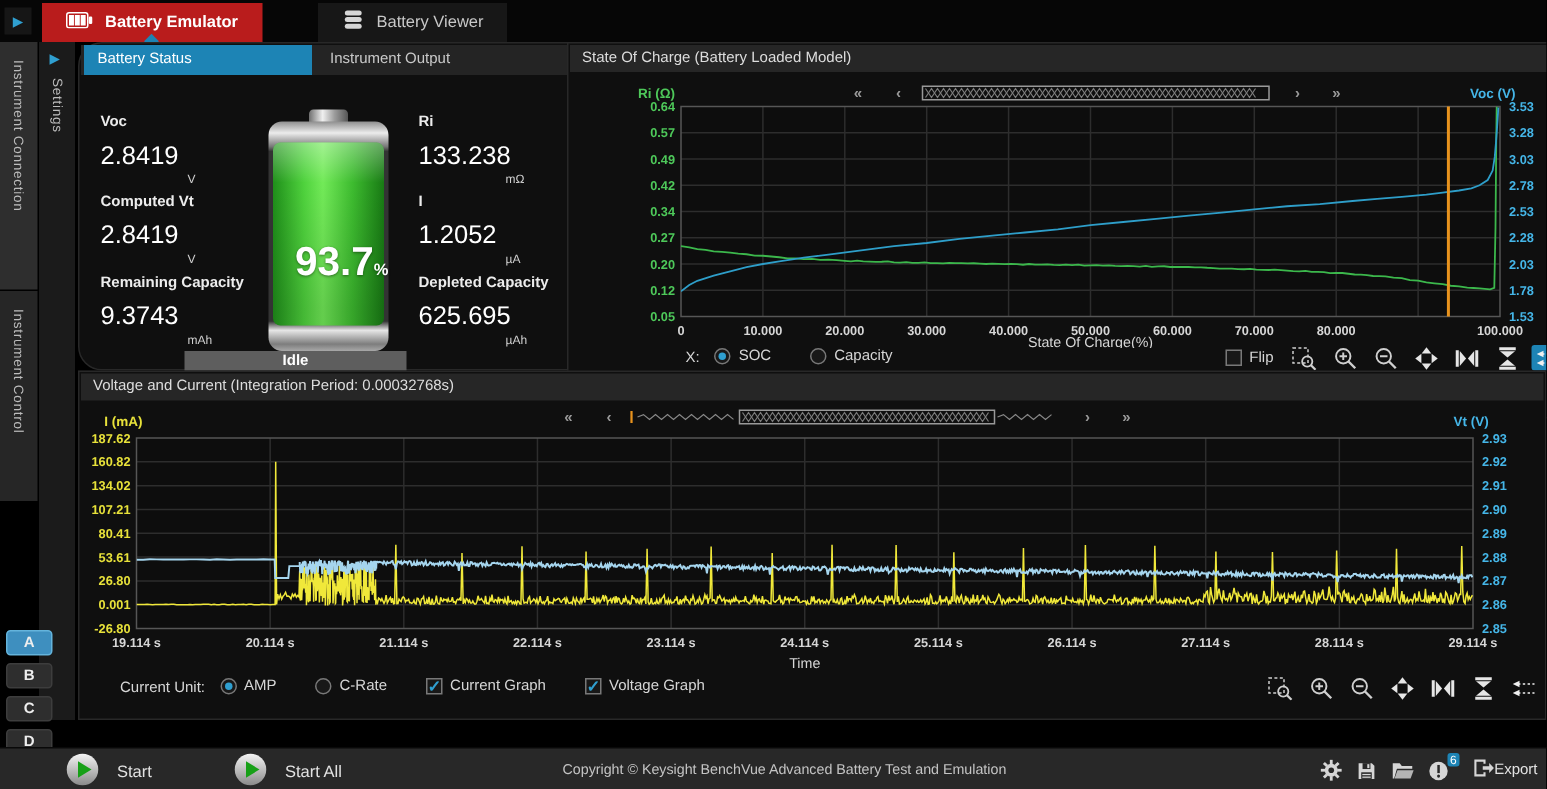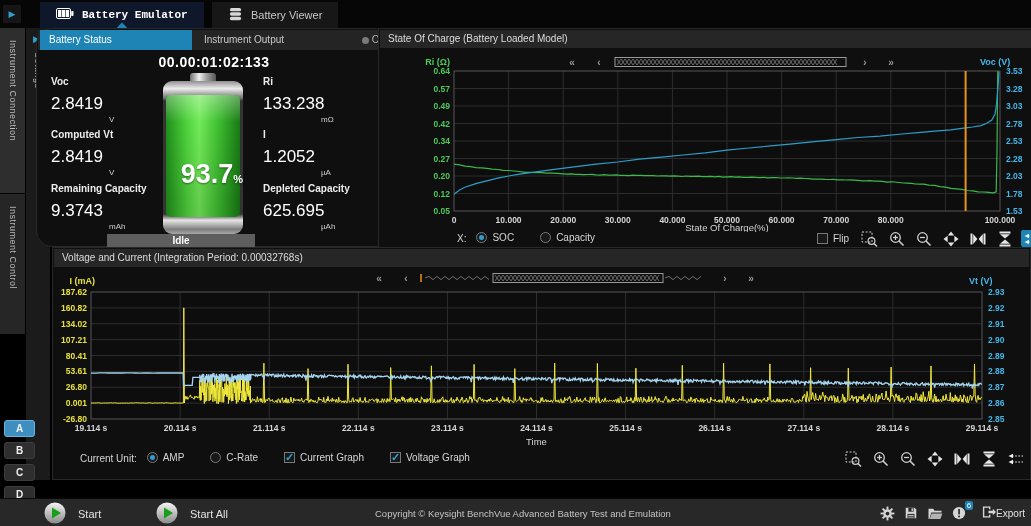--- a/index.html
+++ b/index.html
@@ -4,40 +4,40 @@
 <style>
   html,body{margin:0;padding:0;background:#000;}
   #app{position:relative;width:1031px;height:526px;background:#000;overflow:hidden;
        font-family:"Liberation Sans",sans-serif;color:#ddd;font-size:10px;}
   
   #topbar{position:absolute;left:0;top:0;width:1031px;height:28px;background:#060606;}
   #top-expander{position:absolute;left:3px;top:5px;width:18px;height:18px;background:#161616;
        color:#2f9fd0;font-size:9px;line-height:18px;text-align:center;cursor:pointer;}
   .apptab{position:absolute;top:2px;height:26px;display:flex;align-items:center;gap:8px;
        padding:0 16px;box-sizing:border-box;font-size:11px;}
-  #tab-emulator{left:40px;background:#0f172a;color:#fff;font-weight:bold;font-family:Liberation Mono, monospace;}
+  #tab-emulator{left:28px;background:#b91c1c;color:#fff;font-weight:bold;}
   #tab-emulator .notch{position:absolute;left:50%;bottom:-3px;width:7px;height:7px;
        transform:translateX(-50%) rotate(45deg);background:#1d84b5;}
   #tab-viewer{left:212px;background:#171717;color:#c8c8c8;}
   
   .side-tab{position:absolute;left:0;width:25px;background:#2e2e2e;color:#bdbdbd;
        display:flex;justify-content:center;padding-top:12px;box-sizing:border-box;}
   #sb-control{background:#262626;}
   .vtext{writing-mode:vertical-rl;font-size:9px;letter-spacing:0.5px;}
   #settings-strip{position:absolute;left:26px;top:28px;width:24px;height:452px;background:#1b1b1b;}
   #settings-arrow{position:absolute;left:7px;top:6px;color:#2f9fd0;font-size:9px;cursor:pointer;}
   #settings-strip .vtext{position:absolute;left:7px;top:24px;color:#bdbdbd;}
   #channel-stack{position:absolute;left:4px;top:420px;width:33px;}
   .chan{width:31px;height:17px;margin-bottom:5px;border-radius:3px;background:#2e2e2e;
        border:1px solid #3d3d3d;color:#eee;text-align:center;line-height:16px;
        font-weight:bold;font-size:10px;box-sizing:border-box;cursor:pointer;}
   .chan.active{background:#3e8fbf;border-color:#64b4dc;}
   
   .panel{position:absolute;background:#0f0f0f;border:1px solid #282828;box-sizing:border-box;}
-  #panel-bs{left:36px;top:28px;width:356px;height:219px;border-radius:16px;}
+  #panel-bs{left:52px;top:28px;width:356px;height:219px;border-radius:16px;}
   #panel-soc{left:378px;top:28px;width:669px;height:251px;}
   #panel-vi{left:52px;top:247px;width:979px;height:233px;}
   .panel-title{position:absolute;top:1px;left:1px;right:1px;height:18px;background:#262626;
        line-height:18px;padding-left:8px;color:#ddd;font-size:10px;}
   
   #bs-header{position:absolute;top:1px;left:1px;right:1px;height:20px;background:#242424;}
   #bs-tab{position:absolute;left:2px;top:0;width:152px;height:20px;background:#1d84b5;color:#fff;
        line-height:20px;padding-left:9px;box-sizing:border-box;font-size:10px;}
   #bs-out-label{position:absolute;left:166px;line-height:20px;color:#c9c9c9;}
   #bs-off{position:absolute;right:5px;line-height:20px;color:#b0b0b0;display:flex;align-items:center;gap:3px;}
@@ -158,21 +158,20 @@
 
   <div class="panel" id="panel-bs">
     <div id="bs-header">
       <div id="bs-tab">Battery Status</div>
       <div id="bs-out-label">Instrument Output</div>
       <div id="bs-off">
         <span class="dot"></span>
         <span>Off</span>
       </div>
     </div>
-    <div id="bs-timer">00.00:01:02:133</div>
 
     <div class="metric" style="left:14px;top:47px;">
       <div class="m-label">Voc</div>
       <div class="m-value">2.8419</div>
       <div class="m-unit">V</div>
     </div>
     <div class="metric" style="left:226px;top:47px;">
       <div class="m-label">Ri</div>
       <div class="m-value">133.238</div>
       <div class="m-unit">mΩ</div>

